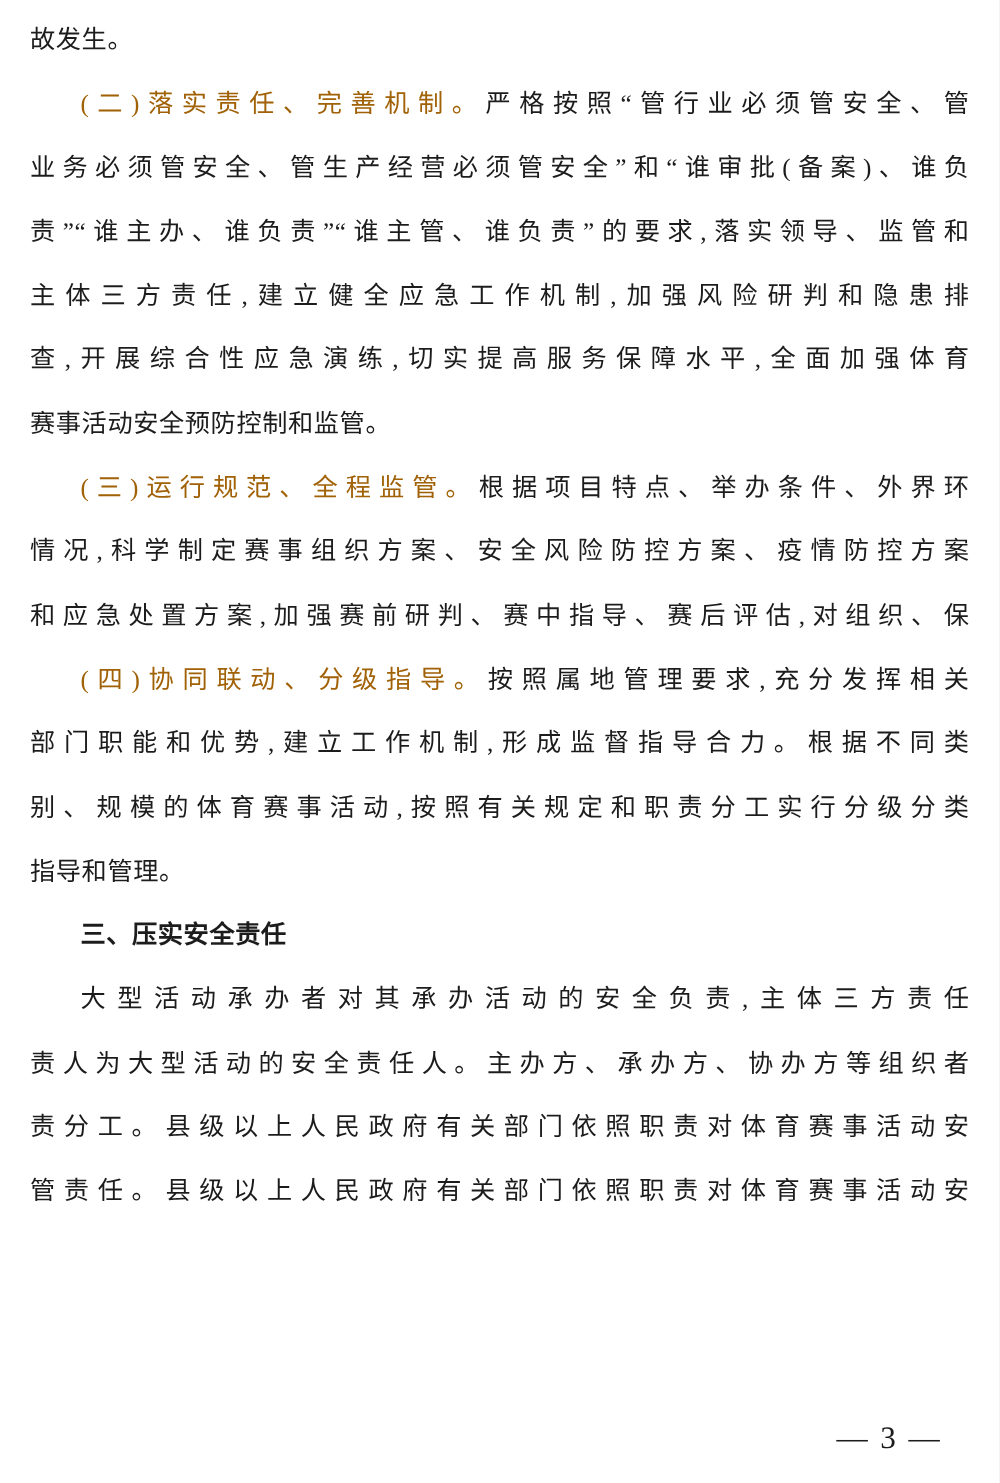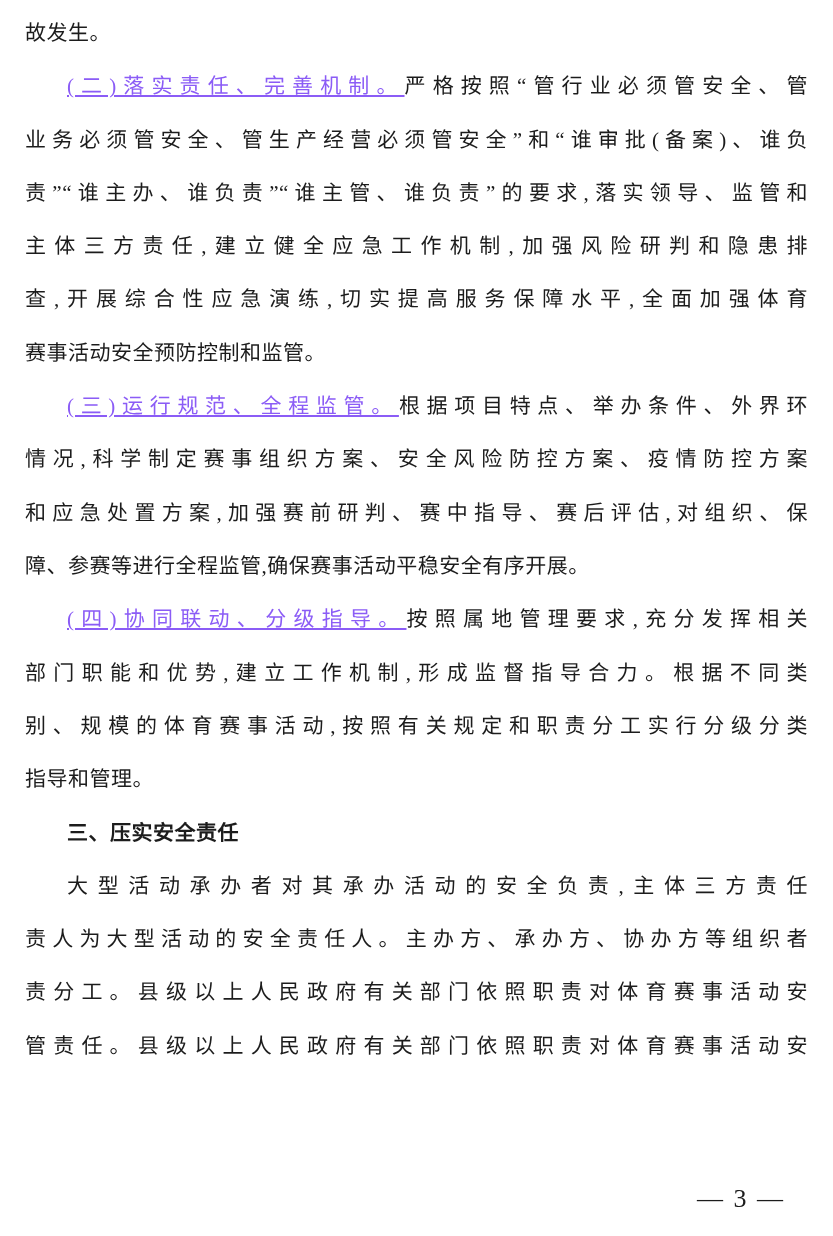--- a/index.html
+++ b/index.html
@@ -32,28 +32,27 @@
     letter-spacing: 0.5px;
     white-space: normal;
   }
   .line.end {
     text-align-last: left;
   }
   .line.indent {
     text-indent: 2em;
   }
   .line.h1 {
-    font-family: Liberation Sans, sans-serif;
+    font-family: Liberation Serif, serif;
     font-weight: 700;
     text-align-last: left;
   }
   .sec {
     
-    color: #8b5cf6;
-    text-decoration: underline;
+    color: #a16207;
   }
   .page-number {
     position: absolute;
     top: 1182px;
     right: 48px;
     font-size: 26px;
     line-height: 34px;
     letter-spacing: 2px;
     color: #1c1c1c;
     font-family: "Liberation Serif", "DejaVu Serif", serif;
@@ -70,21 +69,20 @@
     <div class="line indent"><span class="sec">(二)落实责任、完善机制。</span><span>严格按照“管行业必须管安全、管</span></div>
     <div class="line"><span>业务必须管安全、管生产经营必须管安全”和“谁审批(备案)、谁负</span></div>
     <div class="line"><span>责”“谁主办、谁负责”“谁主管、谁负责”的要求,落实领导、监管和</span></div>
     <div class="line"><span>主体三方责任,建立健全应急工作机制,加强风险研判和隐患排</span></div>
     <div class="line"><span>查,开展综合性应急演练,切实提高服务保障水平,全面加强体育</span></div>
     <div class="line end"><span>赛事活动安全预防控制和监管。</span></div>
 
     <div class="line indent"><span class="sec">(三)运行规范、全程监管。</span><span>根据项目特点、举办条件、外界环</span></div>
     <div class="line"><span>情况,科学制定赛事组织方案、安全风险防控方案、疫情防控方案</span></div>
     <div class="line"><span>和应急处置方案,加强赛前研判、赛中指导、赛后评估,对组织、保</span></div>
-    <div class="line end"><span>障、参赛等进行全程监管,确保赛事活动平稳安全有序开展。</span></div>
 
     <div class="line indent"><span class="sec">(四)协同联动、分级指导。</span><span>按照属地管理要求,充分发挥相关</span></div>
     <div class="line"><span>部门职能和优势,建立工作机制,形成监督指导合力。根据不同类</span></div>
     <div class="line"><span>别、规模的体育赛事活动,按照有关规定和职责分工实行分级分类</span></div>
     <div class="line end"><span>指导和管理。</span></div>
 
     <div class="line h1 indent end"><span>三、压实安全责任</span></div>
 
     <div class="line indent"><span>大型活动承办者对其承办活动的安全负责,主体三方责任</span></div>
     <div class="line"><span>责人为大型活动的安全责任人。主办方、承办方、协办方等组织者</span></div>

